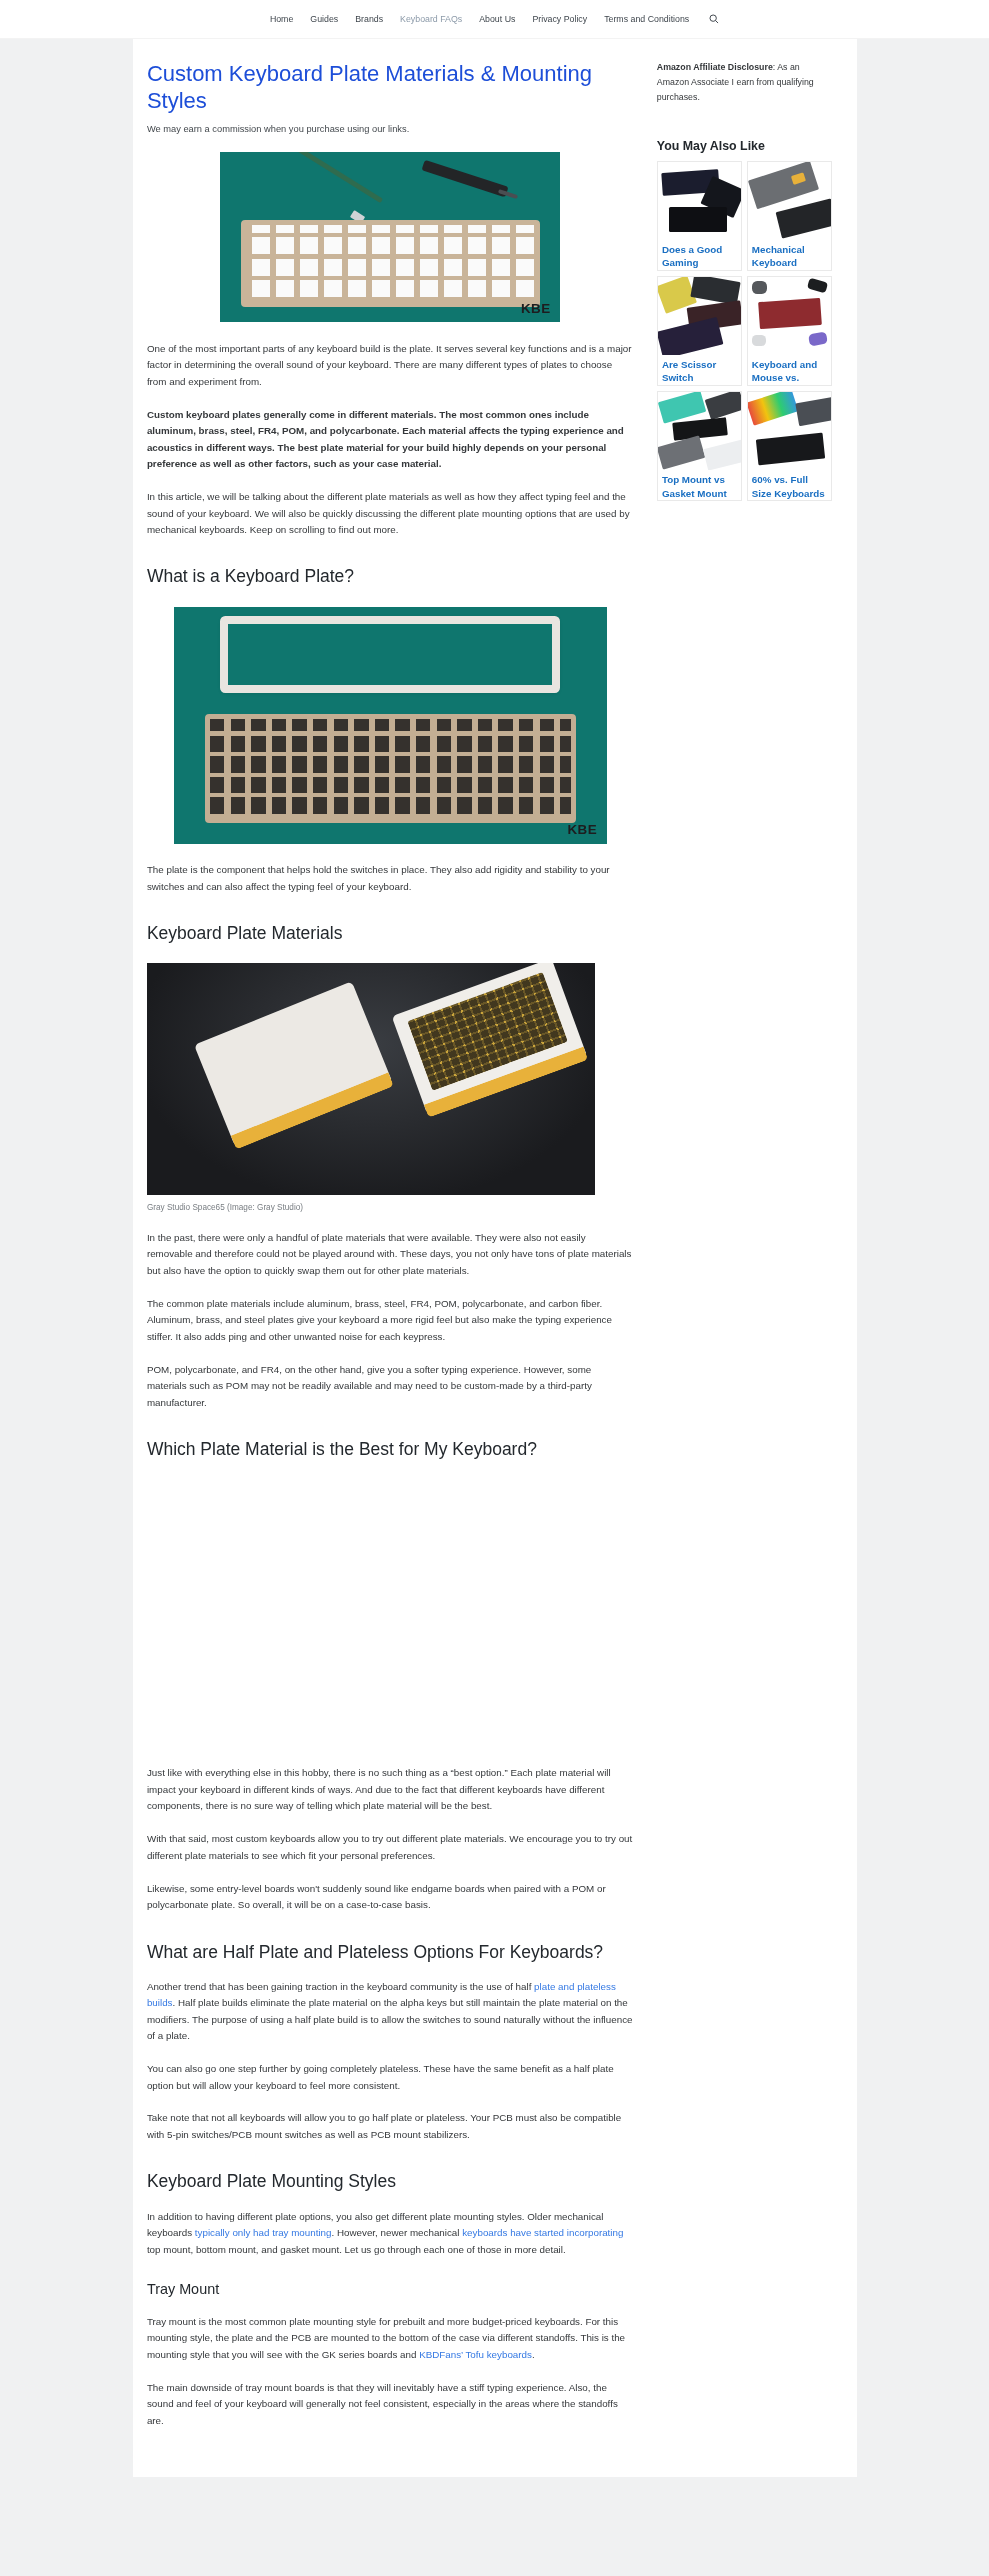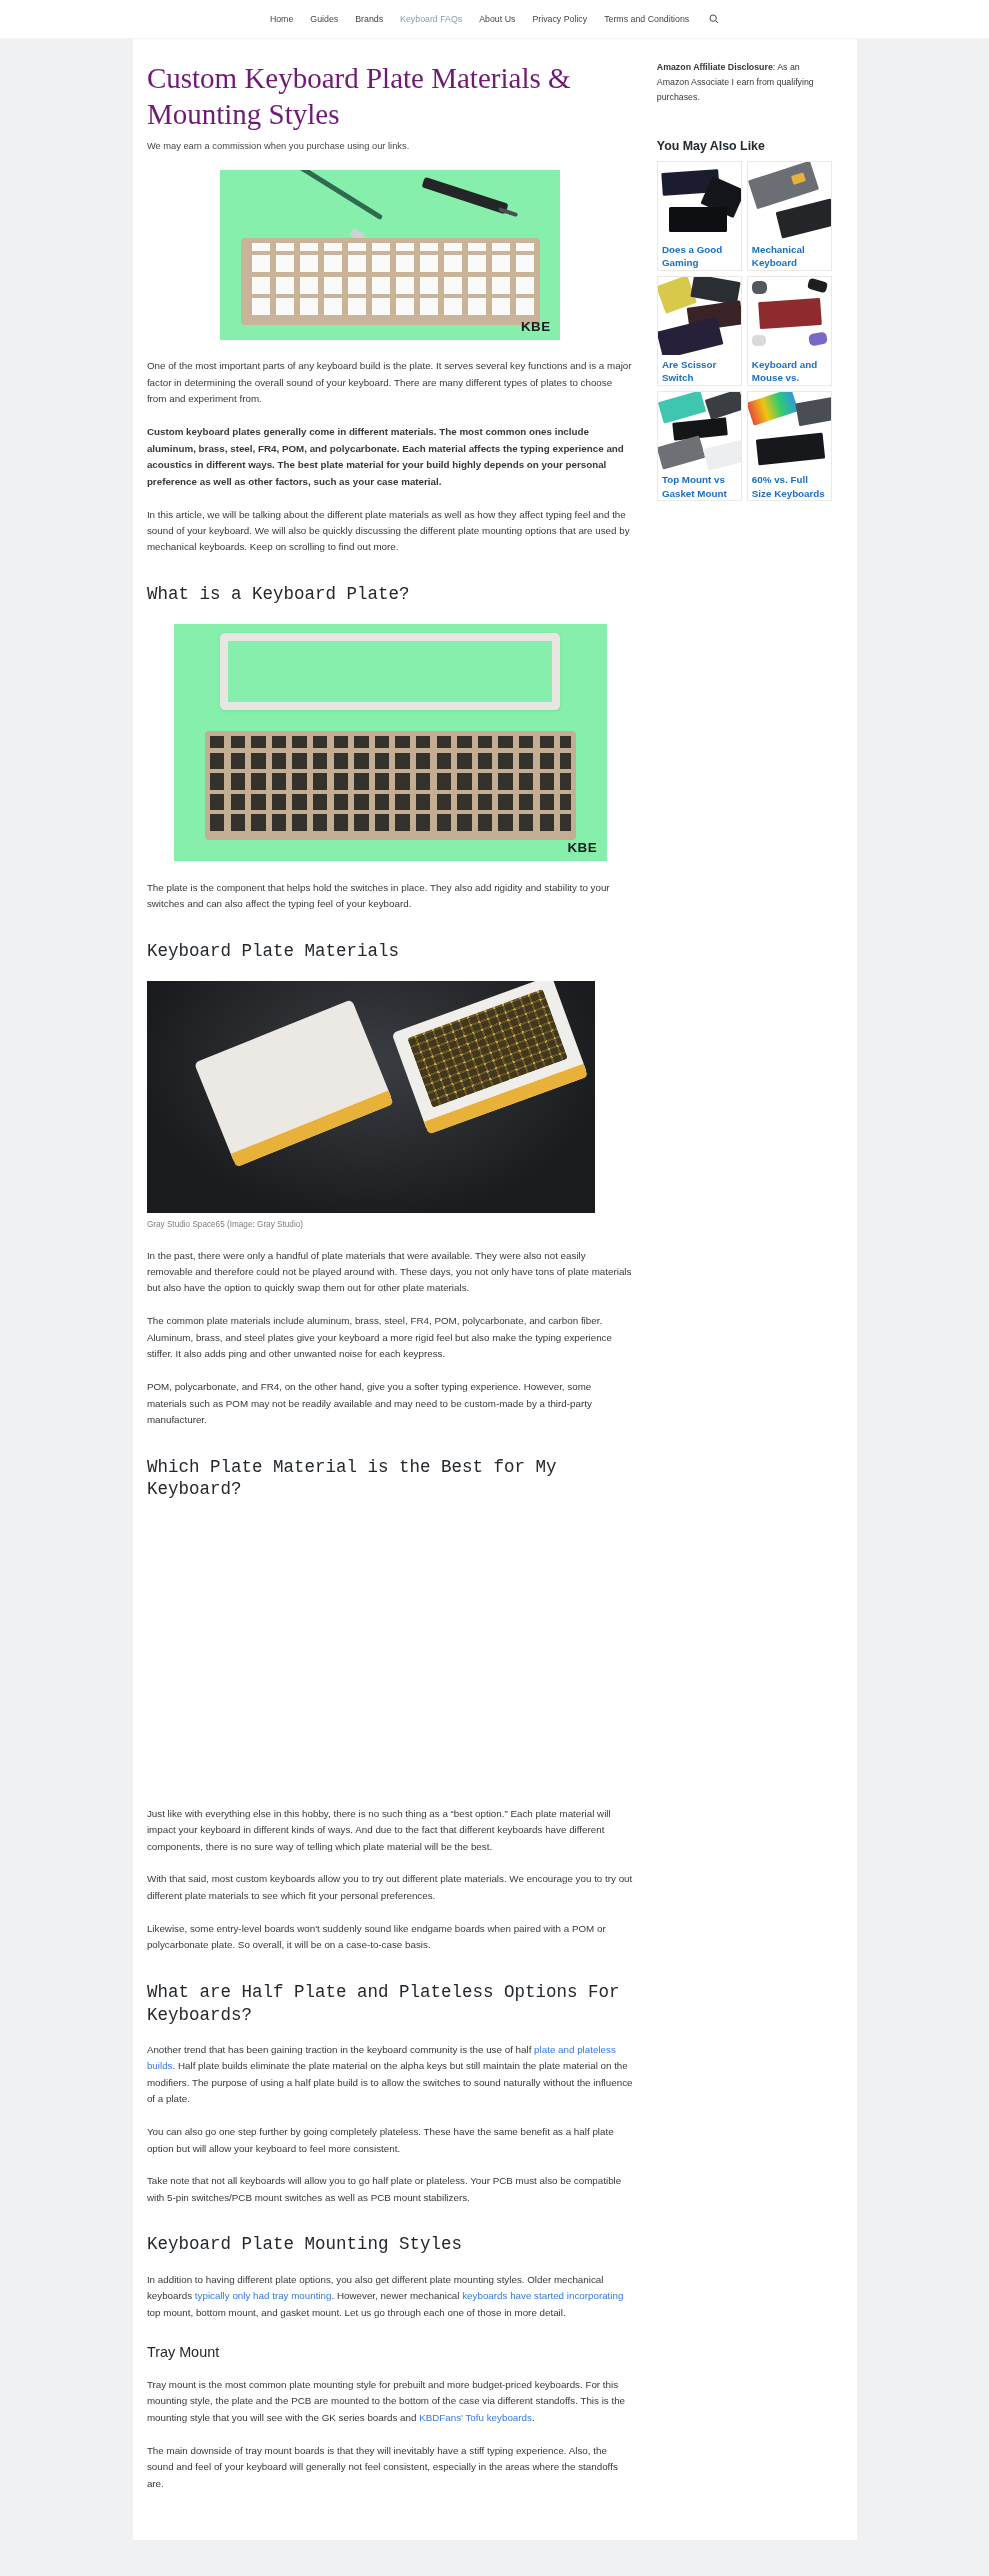--- a/index.html
+++ b/index.html
@@ -12,34 +12,34 @@
   .nav-item { font-size:8.8px; color:#3f464d; cursor:pointer; white-space:nowrap; }
   .nav-item.active { color:#8c9aa9; }
   .search-btn { margin-left:3.1px; cursor:pointer; display:flex; align-items:center; }
 
   
   .container { width:724px; margin:0 auto; background:#fff; display:flex; padding:0 0 20.6px 0; }
   .main-col { width:515px; padding:18.5px 14.4px 10.3px 14.4px; }
   .side-col { width:209px; padding:20.6px 25px 0 9.3px; }
 
   
-  h1.post-title { font-size:29px; font-weight:500; color:#701a75; line-height:1.25; margin:2.1px 0 9.3px;font-family:Liberation Serif, serif; }
+  h1.post-title { font-size:22px; font-weight:500; color:#1d4ed8; line-height:1.25; margin:2.1px 0 9.3px; }
   .earn-note { font-size:9.3px; color:#43484d; margin-bottom:13.4px; }
-  h2.sec { font-size:17.5px; font-weight:500; color:#23282d; margin:27px 0 15.5px; line-height:1.3;font-family:Liberation Mono, monospace; }
+  h2.sec { font-size:17.5px; font-weight:500; color:#23282d; margin:27px 0 15.5px; line-height:1.3; }
   h3.sec { font-size:14.4px; font-weight:500; color:#23282d; margin:23px 0 17px; }
   p.body { font-size:9.8px; line-height:1.68; margin:0 0 16.5px; color:#35383b; }
   p.body.bold { font-weight:bold; }
   p.body a, a.tlink { color:#3579e3; text-decoration:none; }
   figure { margin:18.5px auto; position:relative; }
   figcaption { font-size:8.2px; color:#787d82; margin-top:7.2px; }
   .ad-gap { width:100%; background:#fff; }
   .gap1 { height:289px; }
 
   
-  .fig { position:relative; background:#86efac; overflow:hidden; }
+  .fig { position:relative; background:#0f766e; overflow:hidden; }
   .kbe-mark { position:absolute; right:9.3px; bottom:6.2px; font-weight:bold; font-size:13.4px; color:#1d1d1f; letter-spacing:0.5px; }
   .plate-tan { position:absolute; border-radius:4.1px; border:5.2px solid #c9b499; background-color:#fafafa;
     background-image: repeating-linear-gradient(0deg,#c9b499 0 4.6px, transparent 4.6px 21.6px),
                       repeating-linear-gradient(90deg,#c9b499 0 5.7px, transparent 5.7px 24px); }
   .plate-dark { position:absolute; border-radius:4.1px; border:5.2px solid #c3ae93;
     background-image: repeating-linear-gradient(0deg,#c3ae93 0 4.1px, transparent 4.1px 20.6px),
                       repeating-linear-gradient(90deg,#35312d 0 14.4px, #c3ae93 14.4px 20.6px); }
   .tool-bar { position:absolute; border-radius:2.1px; }
   .case-frame { position:absolute; border:8.2px solid #e9e5e0; border-radius:5.2px; box-shadow:0 1px 3.1px rgba(0,0,0,.08); }
   .dark-stage { background:radial-gradient(ellipse at 50% 35%, #3a3d42 0%, #1a1b1e 75%); }

